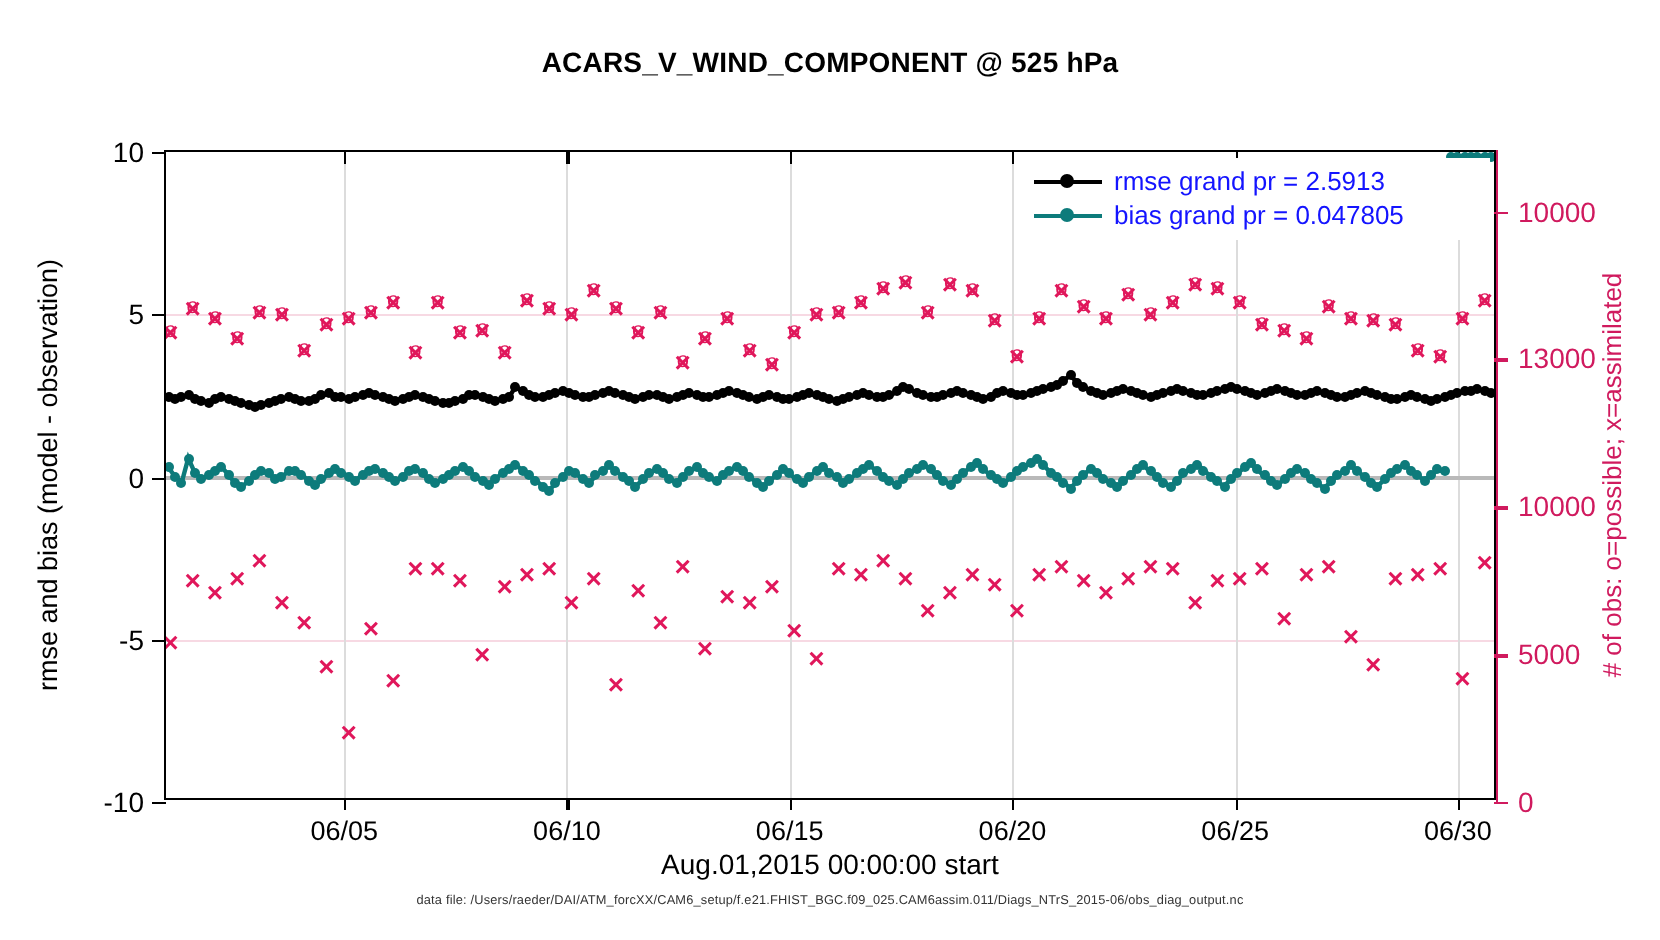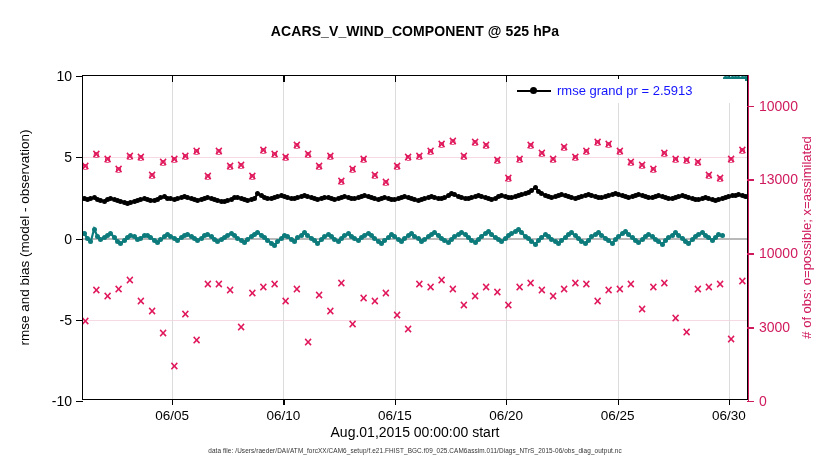--- a/index.html
+++ b/index.html
@@ -129,21 +129,21 @@
         <div class="ylab-l" style="top: 243.75px;">-5</div>
         <div class="ytick-l" style="top: 162.5px;"></div>
         <div class="ylab-l" style="top: 162.5px;">0</div>
         <div class="ytick-l" style="top: 81.25px;"></div>
         <div class="ylab-l" style="top: 81.25px;">5</div>
         <div class="ytick-l" style="top: 0px;"></div>
         <div class="ylab-l" style="top: 0px;">10</div>
         <div class="ytick-r" style="top: 325px;"></div>
         <div class="ylab-r" style="top: 325px;">0</div>
         <div class="ytick-r" style="top: 251.136px;"></div>
-        <div class="ylab-r" style="top: 251.136px;">3000</div>
+        <div class="ylab-r" style="top: 251.136px;">5000</div>
         <div class="ytick-r" style="top: 177.273px;"></div>
         <div class="ylab-r" style="top: 177.273px;">10000</div>
         <div class="ytick-r" style="top: 103.409px;"></div>
         <div class="ylab-r" style="top: 103.409px;">13000</div>
         <div class="ytick-r" style="top: 29.5455px;"></div>
         <div class="ylab-r" style="top: 29.5455px;">10000</div>
         <div class="xtick" style="left: 89.097px;"></div>
         <div class="xtick-top" style="left: 89.097px;"></div>
         <div class="xlab" style="left: 89.097px;">06/05</div>
         <div class="xtick" style="left: 200.468px;"></div>
@@ -751,19 +751,26 @@
   <div class="frame-right"></div>
 
   <div class="legend">
     <div class="legend-row">
       <span class="legend-sample">
         <span class="ln" style="background:#000"></span>
           <span class="mk" style="background:#000"></span>
       </span>
       <span class="legend-text">rmse grand pr = 2.5913</span>
     </div>
+    <div class="legend-row">
+      <span class="legend-sample">
+        <span class="ln" style="background:#0d7b7b"></span>
+          <span class="mk" style="background:#0d7b7b"></span>
+      </span>
+      <span class="legend-text">bias grand pr = 0.047805</span>
+    </div>
   </div>
 
   <div class="xaxis-title">Aug.01,2015 00:00:00 start</div>
 
   <div class="datafile">data file: /Users/raeder/DAI/ATM_forcXX/CAM6_setup/f.e21.FHIST_BGC.f09_025.CAM6assim.011/Diags_NTrS_2015-06/obs_diag_output.nc</div>
 
 </div>
 
 </body></html>

